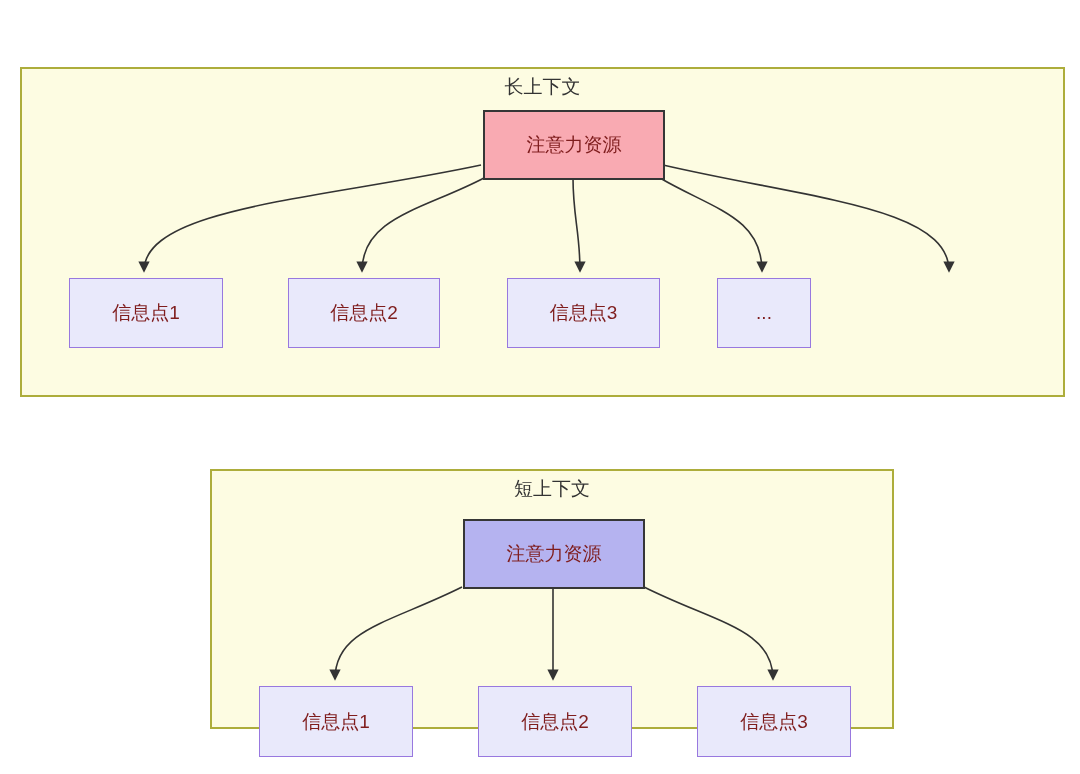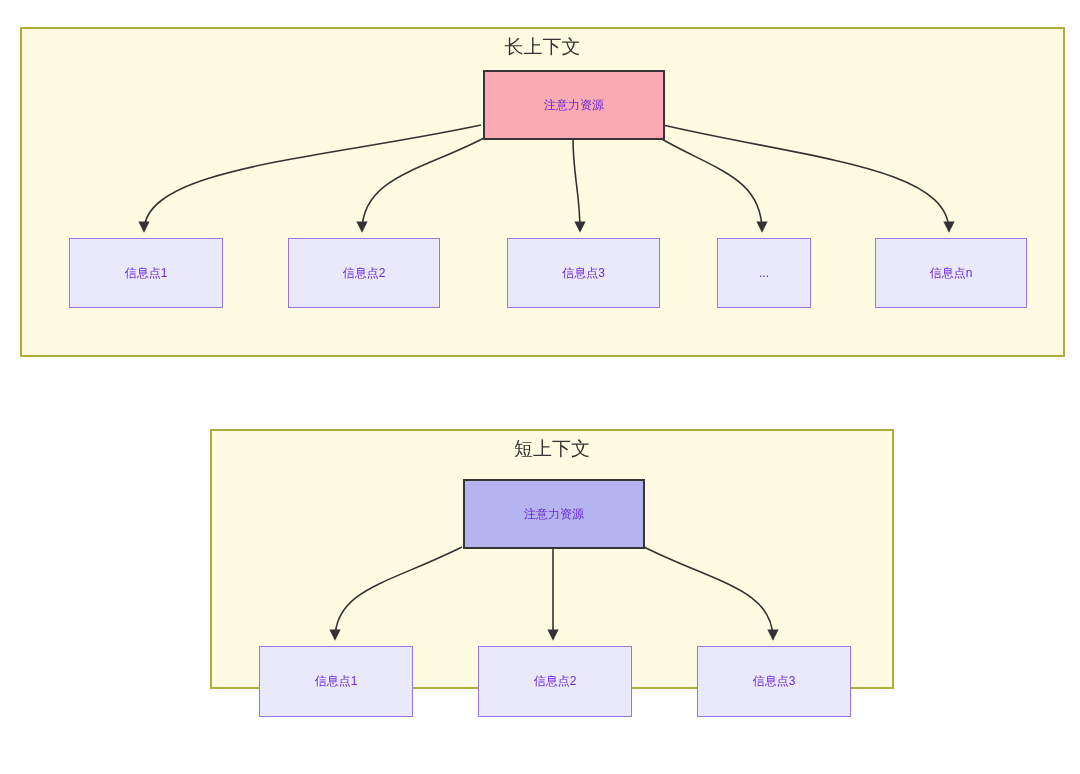--- a/index.html
+++ b/index.html
@@ -9,40 +9,41 @@
     position: relative;
     font-family: "Liberation Sans", "DejaVu Sans", sans-serif;
     overflow: hidden;
   }
   .stage { position: absolute; inset: 0; }
 
   .panel {
     position: absolute;
     background: #fdfce2;
     border: 2px solid #adad3b;
+    margin-top: 40px;
   }
   .panel-long  { left: 20px;  top: 27px;  width: 1045px; height: 330px; }
   .panel-short { left: 210px; top: 429px; width: 684px;  height: 260px; }
 
   .panel-title {
     position: absolute;
     top: 5px; left: 0; right: 0;
     text-align: center;
     font-size: 19px;
     color: #333333;
   }
 
   .edges { position: absolute; left: 0; top: 0; pointer-events: none; }
   .edge  { fill: none; stroke: #333333; stroke-width: 1.6px; }
 
   .node {
     position: absolute;
     display: flex; align-items: center; justify-content: center;
-    font-size: 12px;
-    color: #6d28d9;
+    font-size: 19px;
+    color: #7f1d1d;
     text-align: center;
   }
   .root-node {
     border: 2.5px solid #363636;
     z-index: 2;
   }
   .root-node.pink   { background: #f9aab2; }
   .root-node.purple { background: #b5b3f0; }
   .info-node {
     background: #e9e9fb;
@@ -83,21 +84,20 @@
       <path class="edge" d="M 638 109 C 691 140, 740 148, 740 202" marker-end="url(#arrow-a)"></path>
       <path class="edge" d="M 641 96 C 788 130, 927 138, 927 202" marker-end="url(#arrow-a)"></path>
     </svg>
 
     <div class="node root-node pink">注意力资源</div>
 
     <div class="node info-node ln-c0">信息点1</div>
     <div class="node info-node ln-c1">信息点2</div>
     <div class="node info-node ln-c2">信息点3</div>
     <div class="node info-node ln-c3">...</div>
-    <div class="node info-node ln-c4">信息点n</div>
   </div>
 
   <div class="panel panel-short">
     <div class="panel-title">短上下文</div>
 
     <svg class="edges" width="680" height="328" viewBox="0 0 680 328">
       <defs>
         <marker id="arrow-b" viewBox="0 0 10 10" refX="8.5" refY="5" markerWidth="7" markerHeight="7" orient="auto-start-reverse">
           <path d="M0,0 L10,5 L0,10 z" fill="#333333"></path>
         </marker>

